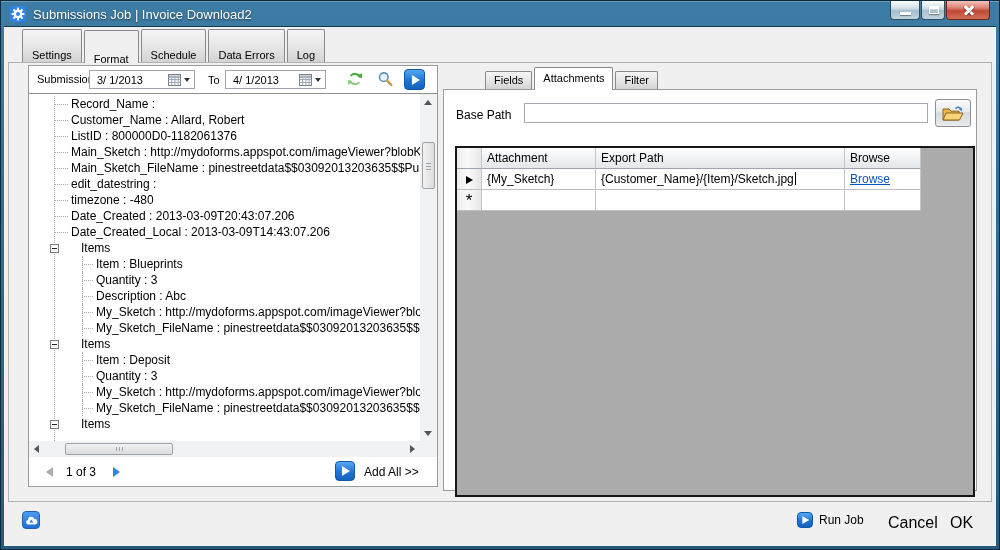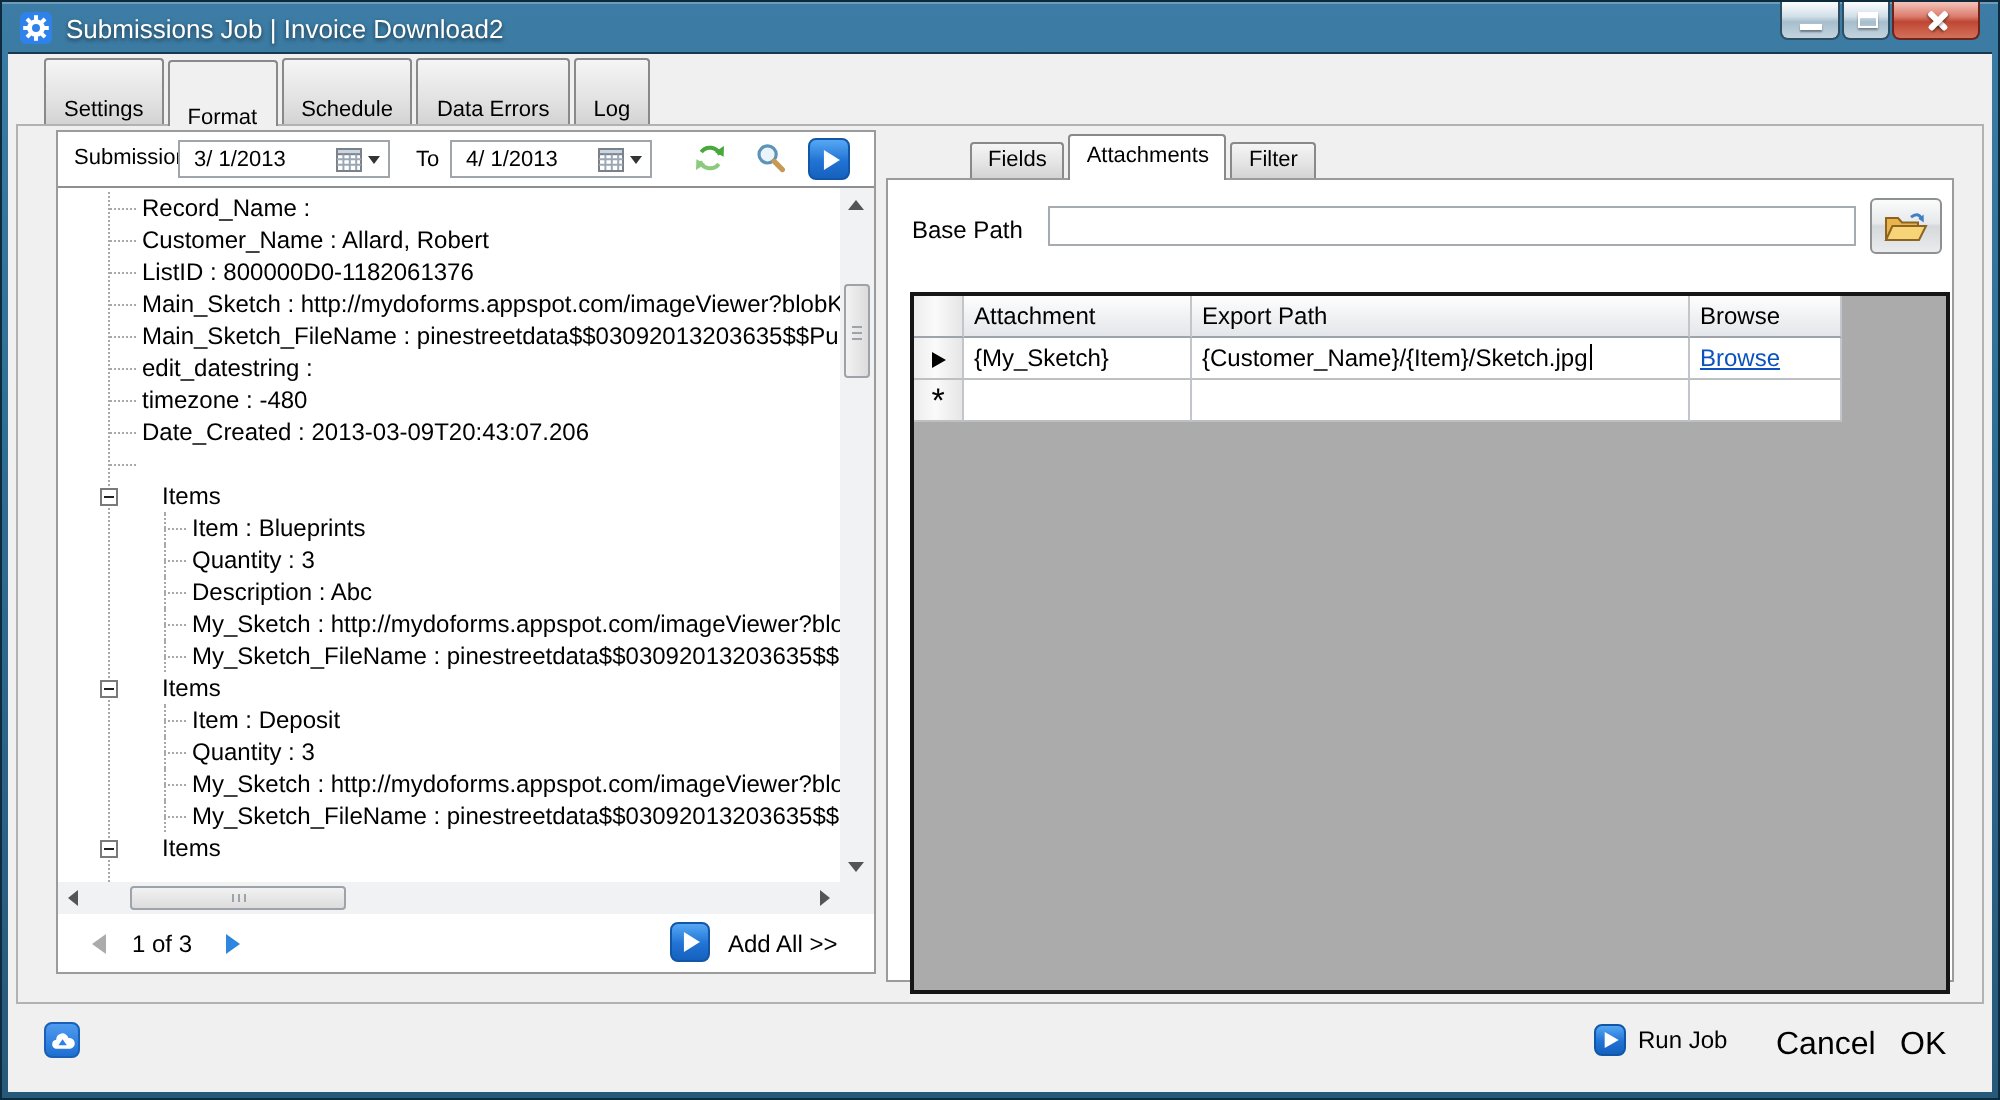--- a/index.html
+++ b/index.html
@@ -256,20 +256,21 @@
               <div class="trow root">
                 <span class="hdot"></span>
                 <span class="tlabel">timezone : -480</span>
               </div>
               <div class="trow root">
                 <span class="hdot"></span>
                 <span class="tlabel">Date_Created : 2013-03-09T20:43:07.206</span>
               </div>
               <div class="trow root">
                 <span class="hdot"></span>
+                <span class="tlabel">Date_Created_Local : 2013-03-09T14:43:07.206</span>
               </div>
               <div class="trow parent">
                 <span class="expander"></span>
                 <span class="tlabel">Items</span>
               </div>
               <div class="trow child">
                 <span class="hdot"></span>
                 <span class="tlabel">Item : Blueprints</span>
               </div>
               <div class="trow child">

